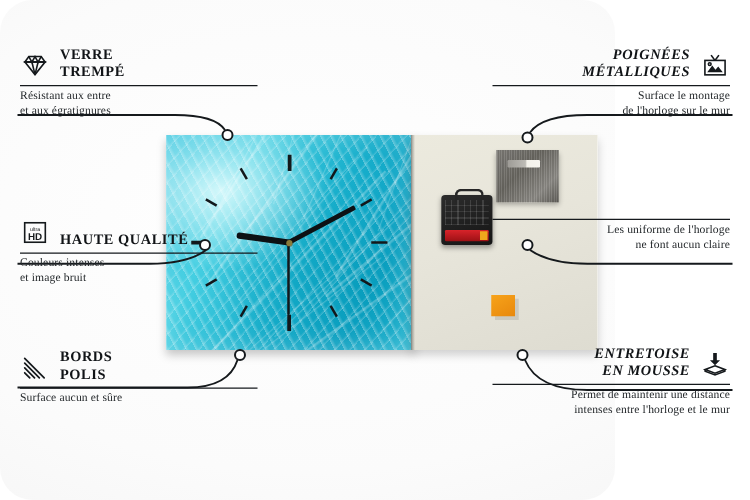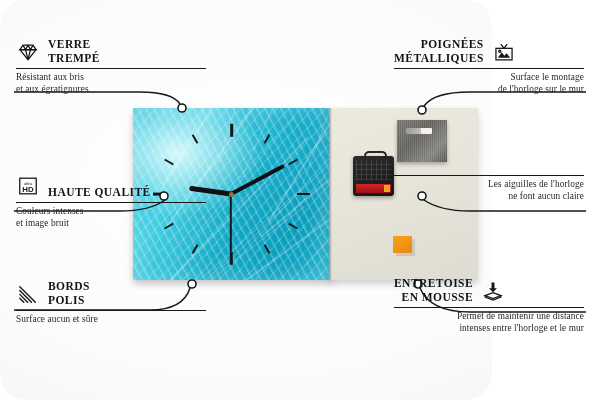--- a/index.html
+++ b/index.html
@@ -109,21 +109,21 @@
     font-size:11.5px;font-weight:700;letter-spacing:.45px;color:#111417;
     line-height:1.18;text-transform:uppercase;
   }
   .feat .rule{height:1.4px;background:#15191c;margin:2.5px 0 3px;}
   .feat .desc{
     font-size:9.3px;color:#24282b;line-height:1.28;letter-spacing:.1px;
   }
   .feat.left .head{justify-content:flex-start;}
   .feat.left .title,.feat.left .desc{text-align:left;}
   .feat.right{text-align:right;}
-  .feat.right .head{justify-content:flex-start;}
+  .feat.right .head{justify-content:flex-end;font-style:italic;}
   .feat.right .title,.feat.right .desc{text-align:right;}
 
   .ico{width:24px;height:22px;flex:0 0 auto;display:block;}
   .ico svg{display:block;width:100%;height:100%;}
 
   
   #f-verre{left:16px;top:38px;}
   #f-impression{left:16px;top:172px;}
   #f-bords{left:16px;top:280px;}
   #f-poignees{left:394px;top:38px;}
@@ -218,21 +218,21 @@
         </g>
           </svg>
       </span>
       <span class="title">
         <span>VERRE</span><br>
         <span>TREMPÉ</span>
       </span>
     </div>
     <div class="rule"></div>
     <div class="desc">
-      <span>Résistant aux bris</span><br>
+      <span>Résistant aux entre</span><br>
       <span>et aux égratignures</span>
     </div>
   </div>
 
   <div class="feat left" id="f-impression">
     <div class="head">
       <span class="ico">
         <svg viewBox="0 0 24 24">
           <rect x="3" y="3.5" width="18" height="17" fill="none" stroke="#15191c" stroke-width="1.4"></rect>
           <text x="12" y="10.6" font-family="Liberation Sans, sans-serif" font-size="4.6" text-anchor="middle" fill="#15191c">ultra</text>
@@ -295,21 +295,21 @@
     <div class="rule"></div>
     <div class="desc">
       <span>Surface le montage</span><br>
       <span>de l'horloge sur le mur</span>
     </div>
   </div>
 
   <div class="feat right" id="f-mecanisme">
     <div class="rule"></div>
     <div class="desc">
-      <span>Les aiguilles de l'horloge</span><br>
+      <span>Les uniforme de l'horloge</span><br>
       <span>ne font aucun claire</span>
     </div>
   </div>
 
   <div class="feat right" id="f-entretoise">
     <div class="head">
       <span class="title">
         <span>ENTRETOISE</span><br>
         <span>EN MOUSSE</span>
       </span>

